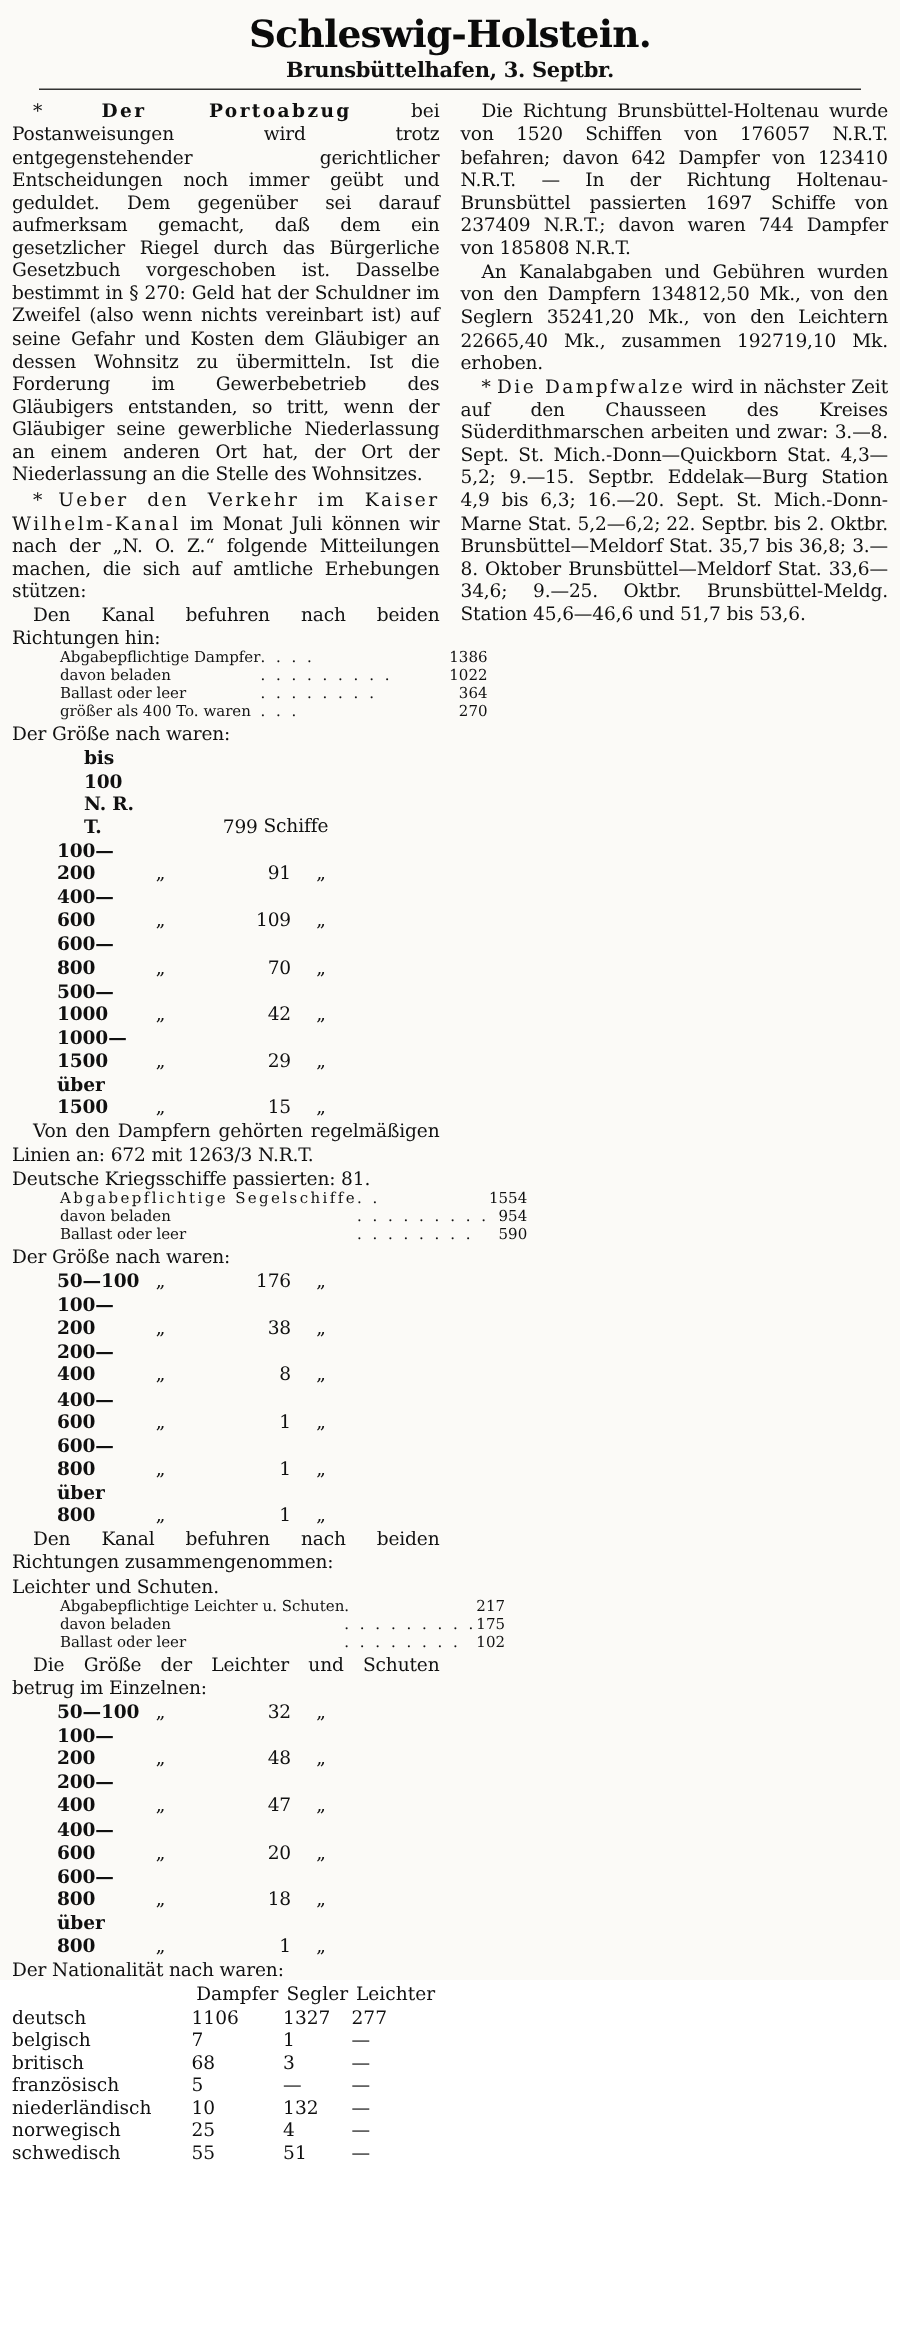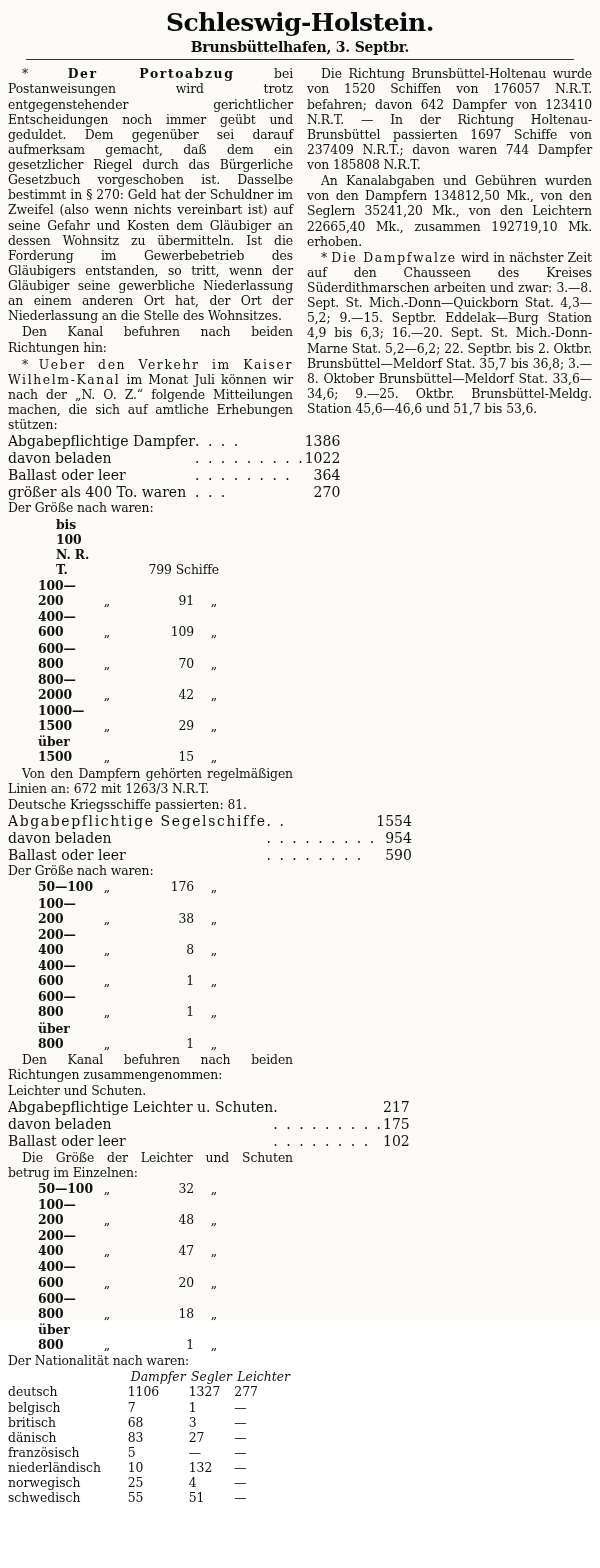--- a/index.html
+++ b/index.html
@@ -64,22 +64,23 @@
     hyphens: auto;
     letter-spacing: -0.1px;
   }
   .indent { text-indent: 14px; }
   .center { text-align: center; }
   .sp { letter-spacing: 1.6px; }
   .bold { font-weight: bold; }
   table.dat {
     width: 100%;
     border-collapse: collapse;
-    font-size: 14px;
+    font-size: 10px;
     line-height: 1.2;
+    margin-left: 32px;
   }
   table.dat td {
     padding: 0;
     vertical-align: bottom;
     white-space: nowrap;
   }
   td.lbl { text-align: left; }
   td.dots {
     width: 100%;
     overflow: hidden;
@@ -93,21 +94,21 @@
   .rngv { display: inline-block; width: 74px; text-align: right; }
   .subhead { text-align: center; font-size: 12.4px; letter-spacing: 1px; }
   table.nat {
     width: 100%;
     border-collapse: collapse;
     font-size: 12.4px;
     line-height: 1.22;
   }
   table.nat td { padding: 0; white-space: nowrap; }
   table.nat td.c { }
-  table.nat td.h { text-align: center; font-style: italic; }
+  table.nat td.h { text-align: center; }
 </style>
 </head>
 <body>
 
 <div class="page">
 
   <div class="masthead">
     <div class="title">Schleswig-Holstein.</div>
     <div class="dateline">Brunsbüttelhafen, 3. Septbr.</div>
   </div>
@@ -116,27 +117,27 @@
   <div class="cols">
 
     <div class="col">
 
       <div class="par indent">
         <span>*</span>
         <span class="bold sp">Der Portoabzug</span>
         <span>bei Postanweisungen wird trotz entgegenstehender gerichtlicher Entscheidungen noch immer geübt und geduldet. Dem gegenüber sei darauf aufmerksam gemacht, daß dem ein gesetzlicher Riegel durch das Bürgerliche Gesetzbuch vorgeschoben ist. Dasselbe bestimmt in § 270: Geld hat der Schuldner im Zweifel (also wenn nichts vereinbart ist) auf seine Gefahr und Kosten dem Gläubiger an dessen Wohnsitz zu übermitteln. Ist die Forderung im Gewerbebetrieb des Gläubigers entstanden, so tritt, wenn der Gläubiger seine gewerbliche Niederlassung an einem anderen Ort hat, der Ort der Niederlassung an die Stelle des Wohnsitzes.</span>
       </div>
 
-      <div class="par indent">Den Kanal befuhren nach beiden Richtungen hin:</div>
-
       <div class="par indent" style="margin-top:2px">
         <span>*</span>
         <span class="sp">Ueber den Verkehr im Kaiser Wilhelm-Kanal</span>
         <span>im Monat Juli können wir nach der „N. O. Z.“ folgende Mitteilungen machen, die sich auf amtliche Erhebungen stützen:</span>
       </div>
+
+      <div class="par indent">Den Kanal befuhren nach beiden Richtungen hin:</div>
 
       <table class="dat">
         <tbody>
           <tr>
             <td class="lbl"><span>Abgabepflichtige Dampfer</span></td>
             <td class="dots">. . . .</td>
             <td class="num">1386</td>
           </tr>
           <tr>
             <td class="lbl"><span>davon beladen</span></td>
@@ -159,21 +160,21 @@
       <div class="par center grp">Der Größe nach waren:</div>
       <div class="par">
         <span class="rng" style="padding-left:48px">bis 100 N. R. T.</span>
         <span class="rngv">799</span>
         <span>Schiffe</span>
       </div>
       <div>
         <div class="par"><span class="rng">100— 200</span><span style="display:inline-block;width:26px;text-align:center">„</span><span class="rngv">91</span><span style="display:inline-block;width:40px;text-align:center">„</span></div>
         <div class="par"><span class="rng">400— 600</span><span style="display:inline-block;width:26px;text-align:center">„</span><span class="rngv">109</span><span style="display:inline-block;width:40px;text-align:center">„</span></div>
         <div class="par"><span class="rng">600— 800</span><span style="display:inline-block;width:26px;text-align:center">„</span><span class="rngv">70</span><span style="display:inline-block;width:40px;text-align:center">„</span></div>
-        <div class="par"><span class="rng">800—2000</span><span style="display:inline-block;width:26px;text-align:center">„</span><span class="rngv">42</span><span style="display:inline-block;width:40px;text-align:center">„</span></div>
+        <div class="par"><span class="rng">500—1000</span><span style="display:inline-block;width:26px;text-align:center">„</span><span class="rngv">42</span><span style="display:inline-block;width:40px;text-align:center">„</span></div>
         <div class="par"><span class="rng">1000—1500</span><span style="display:inline-block;width:26px;text-align:center">„</span><span class="rngv">29</span><span style="display:inline-block;width:40px;text-align:center">„</span></div>
         <div class="par"><span class="rng">über 1500</span><span style="display:inline-block;width:26px;text-align:center">„</span><span class="rngv">15</span><span style="display:inline-block;width:40px;text-align:center">„</span></div>
       </div>
 
       <div class="par indent">Von den Dampfern gehörten regelmäßigen Linien an: 672 mit 1263/3 N.R.T.</div>
       <div class="par center">Deutsche Kriegsschiffe passierten: 81.</div>
 
       <table class="dat">
         <tbody>
           <tr>
@@ -260,26 +261,20 @@
               <td class="c">1</td>
               <td class="c">—</td>
             </tr>
           <tr>
               <td>britisch</td>
               <td class="c">68</td>
               <td class="c">3</td>
               <td class="c">—</td>
             </tr>
           <tr>
-              <td>dänisch</td>
-              <td class="c">83</td>
-              <td class="c">27</td>
-              <td class="c">—</td>
-            </tr>
-          <tr>
               <td>französisch</td>
               <td class="c">5</td>
               <td class="c">—</td>
               <td class="c">—</td>
             </tr>
           <tr>
               <td>niederländisch</td>
               <td class="c">10</td>
               <td class="c">132</td>
               <td class="c">—</td>

